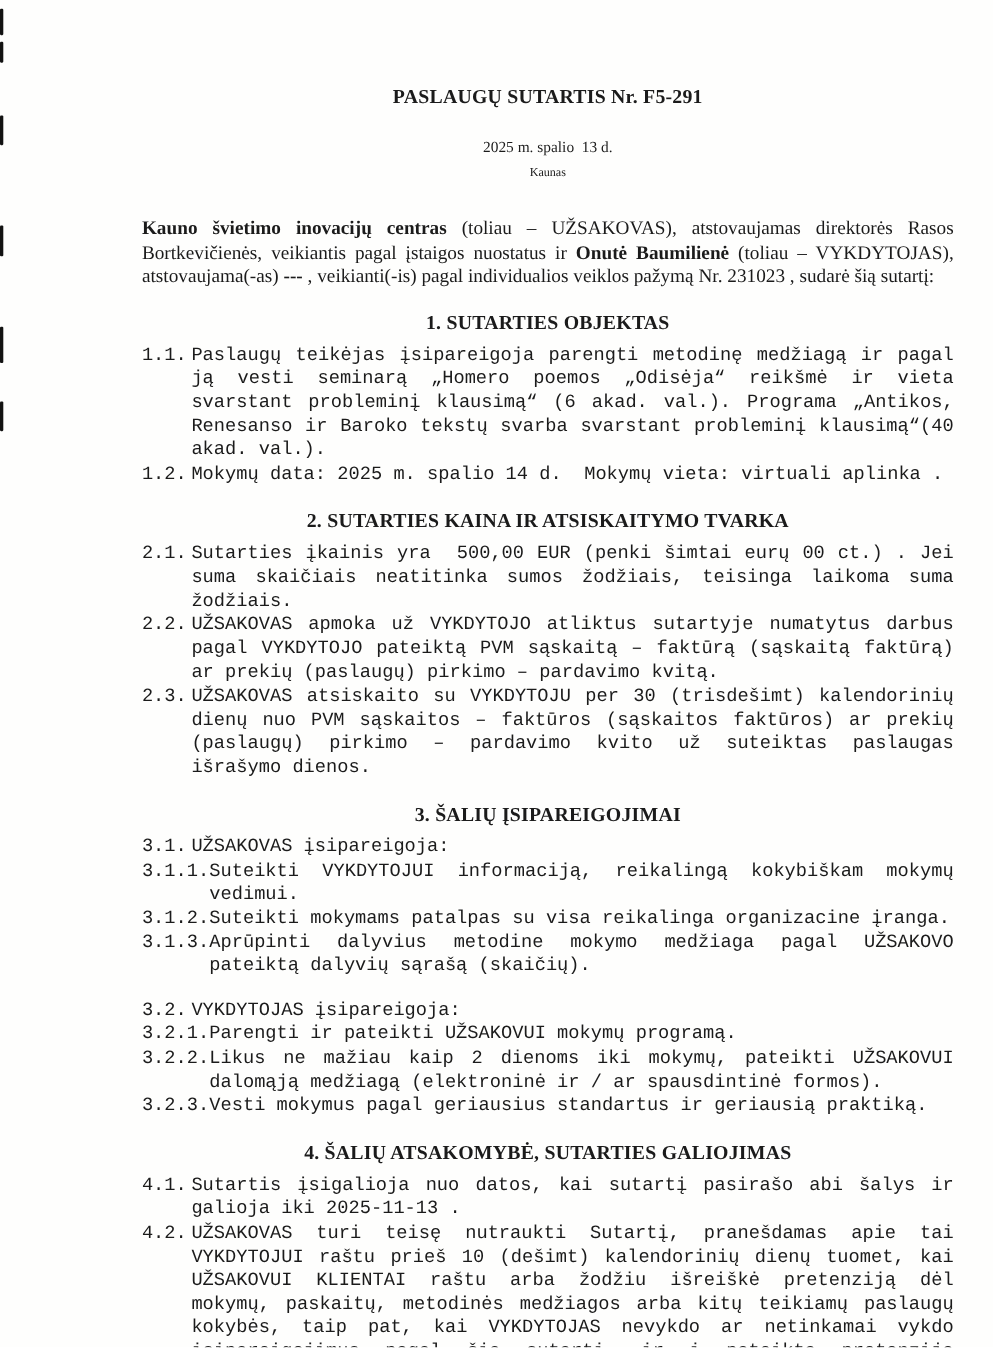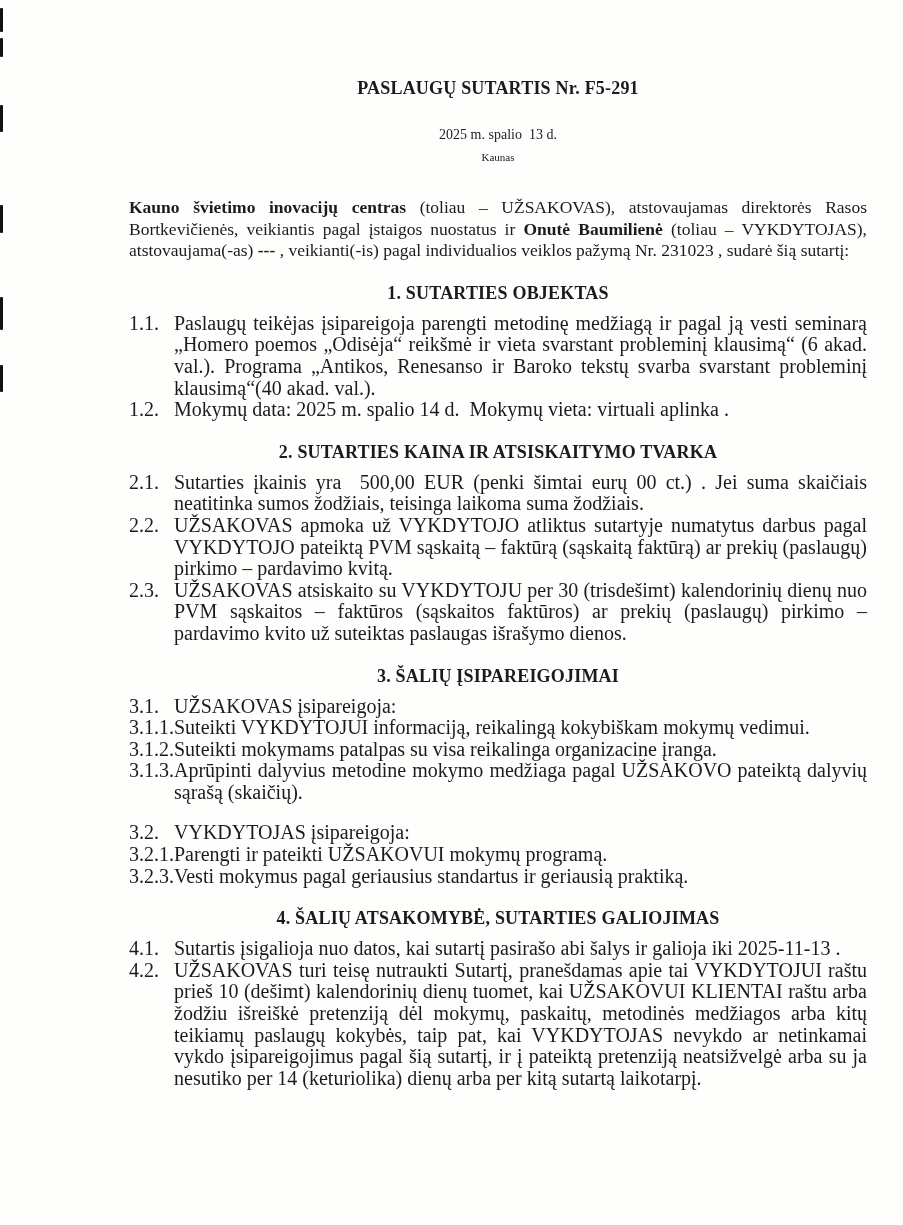--- a/index.html
+++ b/index.html
@@ -33,21 +33,21 @@
   }
   .section-heading {
     text-align: center;
     font-weight: bold;
     font-size: 18px;
     line-height: 21px;
     margin-top: 21px;
     margin-bottom: 9px;
     letter-spacing: 0.2px;
   }
-  .clause { display: flex; font-size: 20px; line-height: 21.6px; }
+  .clause { display: flex; font-size: 17px; line-height: 21.6px; font-family: Liberation Mono, monospace; }
   .clause .num { flex: 0 0 45px; white-space: nowrap; }
   .clause .txt { flex: 1; text-align: justify; }
   .gap-top { margin-top: 19px; }
   b { font-weight: bold; }
 </style>
 </head>
 <body>
 
 <div class="page">
 
@@ -114,20 +114,24 @@
     </div>
     <div class="clause gap-top">
       <span class="num">3.2.</span>
       <span class="txt">VYKDYTOJAS įsipareigoja:</span>
     </div>
     <div class="clause">
       <span class="num">3.2.1.</span>
       <span class="txt">Parengti ir pateikti UŽSAKOVUI mokymų programą.</span>
     </div>
     <div class="clause">
+      <span class="num">3.2.2.</span>
+      <span class="txt">Likus ne mažiau kaip 2 dienoms iki mokymų, pateikti UŽSAKOVUI dalomąją medžiagą (elektroninė ir / ar spausdintinė formos).</span>
+    </div>
+    <div class="clause">
       <span class="num">3.2.3.</span>
       <span class="txt">Vesti mokymus pagal geriausius standartus ir geriausią praktiką.</span>
     </div>
   </div>
 
   <div class="section">
     <div class="section-heading">4. ŠALIŲ ATSAKOMYBĖ, SUTARTIES GALIOJIMAS</div>
     <div class="clause">
       <span class="num">4.1.</span>
       <span class="txt">Sutartis įsigalioja nuo datos, kai sutartį pasirašo abi šalys ir galioja iki 2025-11-13 .</span>

